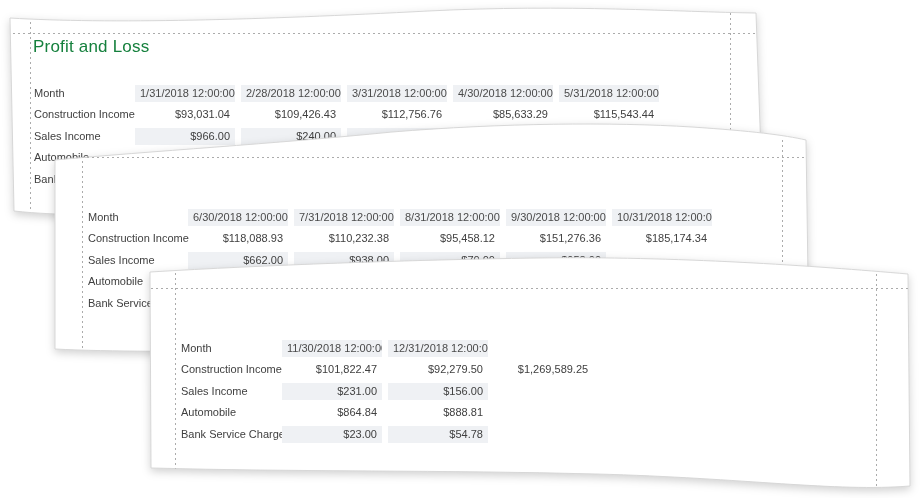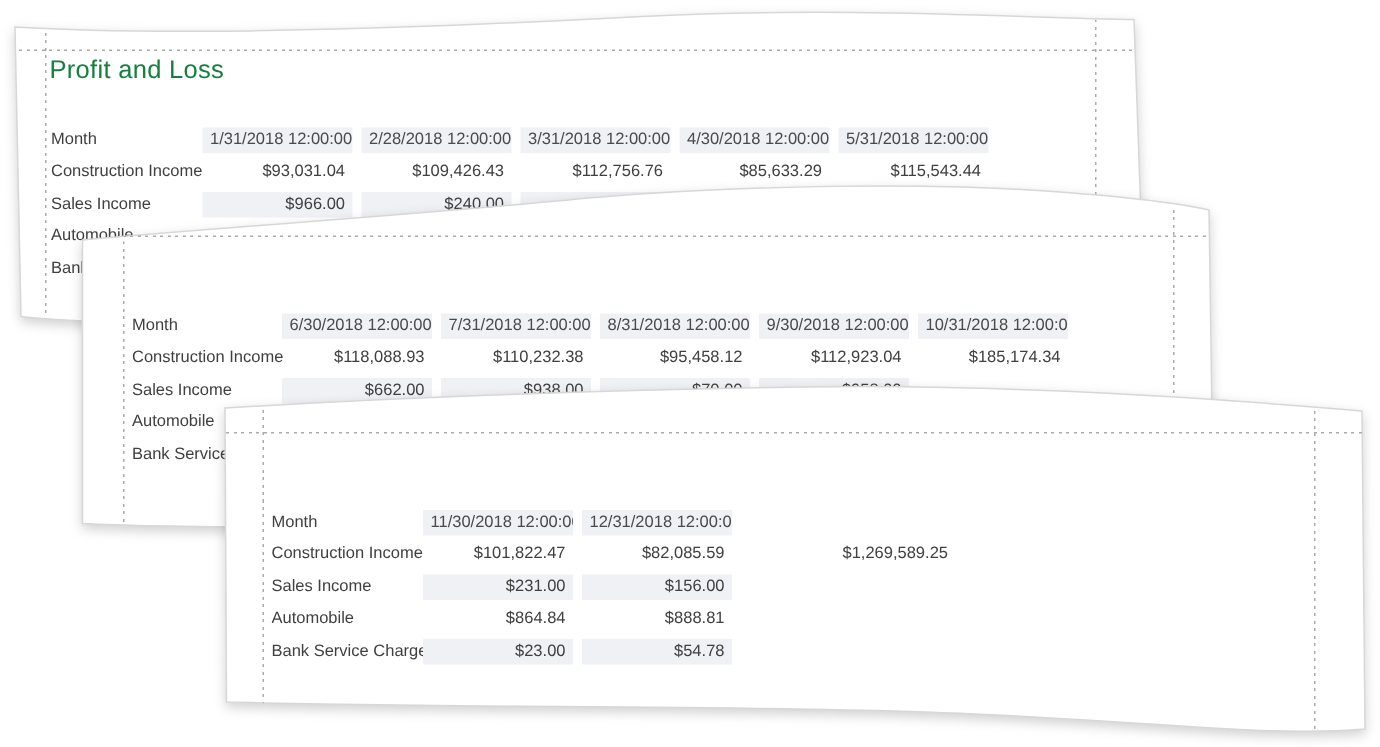--- a/index.html
+++ b/index.html
@@ -47,21 +47,21 @@
   .p1 .lbl{left:26px;}
   .p2 .lbl{left:36px;}
   .p3 .lbl{left:35px;}
   .date{text-align:left;padding-left:5px;width:100px;color:#4a4a4a;}
   .num{text-align:right;padding-right:5px;width:100px;}
   .shaded{background:#eff1f4;}
   .ghost{background:transparent;}
   .p1 .c0{left:127px;} .p1 .c1{left:233px;} .p1 .c2{left:339px;} .p1 .c3{left:445px;} .p1 .c4{left:551px;}
   .p2 .c0{left:136px;} .p2 .c1{left:242px;} .p2 .c2{left:348px;} .p2 .c3{left:454px;} .p2 .c4{left:560px;}
   .p3 .c0{left:136px;} .p3 .c1{left:242px;}
-  .total{left:356px;width:130px;text-align:right;padding-left:4px;}
+  .total{left:340px;width:130px;text-align:center;padding-left:4px;}
   
   .p1 .r0{top:81px;} .p1 .r1{top:102px;} .p1 .r2{top:124px;} .p1 .r3{top:145px;} .p1 .r4{top:167px;}
   .p2 .r0{top:91px;} .p2 .r1{top:112px;} .p2 .r2{top:134px;} .p2 .r3{top:155px;} .p2 .r4{top:177px;}
   .p3 .r0{top:84px;} .p3 .r1{top:105px;} .p3 .r2{top:127px;} .p3 .r3{top:148px;} .p3 .r4{top:170px;}
 </style>
 </head>
 <body>
 
 <div class="stage">
 
@@ -123,21 +123,21 @@
         <span class="cell date shaded c1">7/31/2018 12:00:00 AM</span>
         <span class="cell date shaded c2">8/31/2018 12:00:00 AM</span>
         <span class="cell date shaded c3">9/30/2018 12:00:00 AM</span>
         <span class="cell date shaded c4">10/31/2018 12:00:00 A</span>
       </div>
       <div class="row r1">
         <span class="cell lbl">Construction Income</span>
         <span class="cell num c0">$118,088.93</span>
         <span class="cell num c1">$110,232.38</span>
         <span class="cell num c2">$95,458.12</span>
-        <span class="cell num c3">$112,923.04</span>
+        <span class="cell num c3">$151,276.36</span>
         <span class="cell num c4">$185,174.34</span>
       </div>
       <div class="row r2">
         <span class="cell lbl">Sales Income</span>
         <span class="cell num shaded c0">$662.00</span>
         <span class="cell num shaded c1">$938.00</span>
         <span class="cell num shaded c2">$70.00</span>
         <span class="cell num shaded c3">$958.00</span>
         <span class="cell num ghost c4"></span>
       </div>
@@ -160,21 +160,21 @@
       <div class="vdash vright"></div>
 
       <div class="row r0">
         <span class="cell lbl">Month</span>
         <span class="cell date shaded c0">11/30/2018 12:00:00 A</span>
         <span class="cell date shaded c1">12/31/2018 12:00:00 A</span>
       </div>
       <div class="row r1">
         <span class="cell lbl">Construction Income</span>
         <span class="cell num c0">$101,822.47</span>
-        <span class="cell num c1">$82,085.59</span>
+        <span class="cell num c1">$92,279.50</span>
         <span class="cell total">$1,269,589.25</span>
       </div>
       <div class="row r2">
         <span class="cell lbl">Sales Income</span>
         <span class="cell num shaded c0">$231.00</span>
         <span class="cell num shaded c1">$156.00</span>
       </div>
       <div class="row r3">
         <span class="cell lbl">Automobile</span>
         <span class="cell num c0">$864.84</span>

